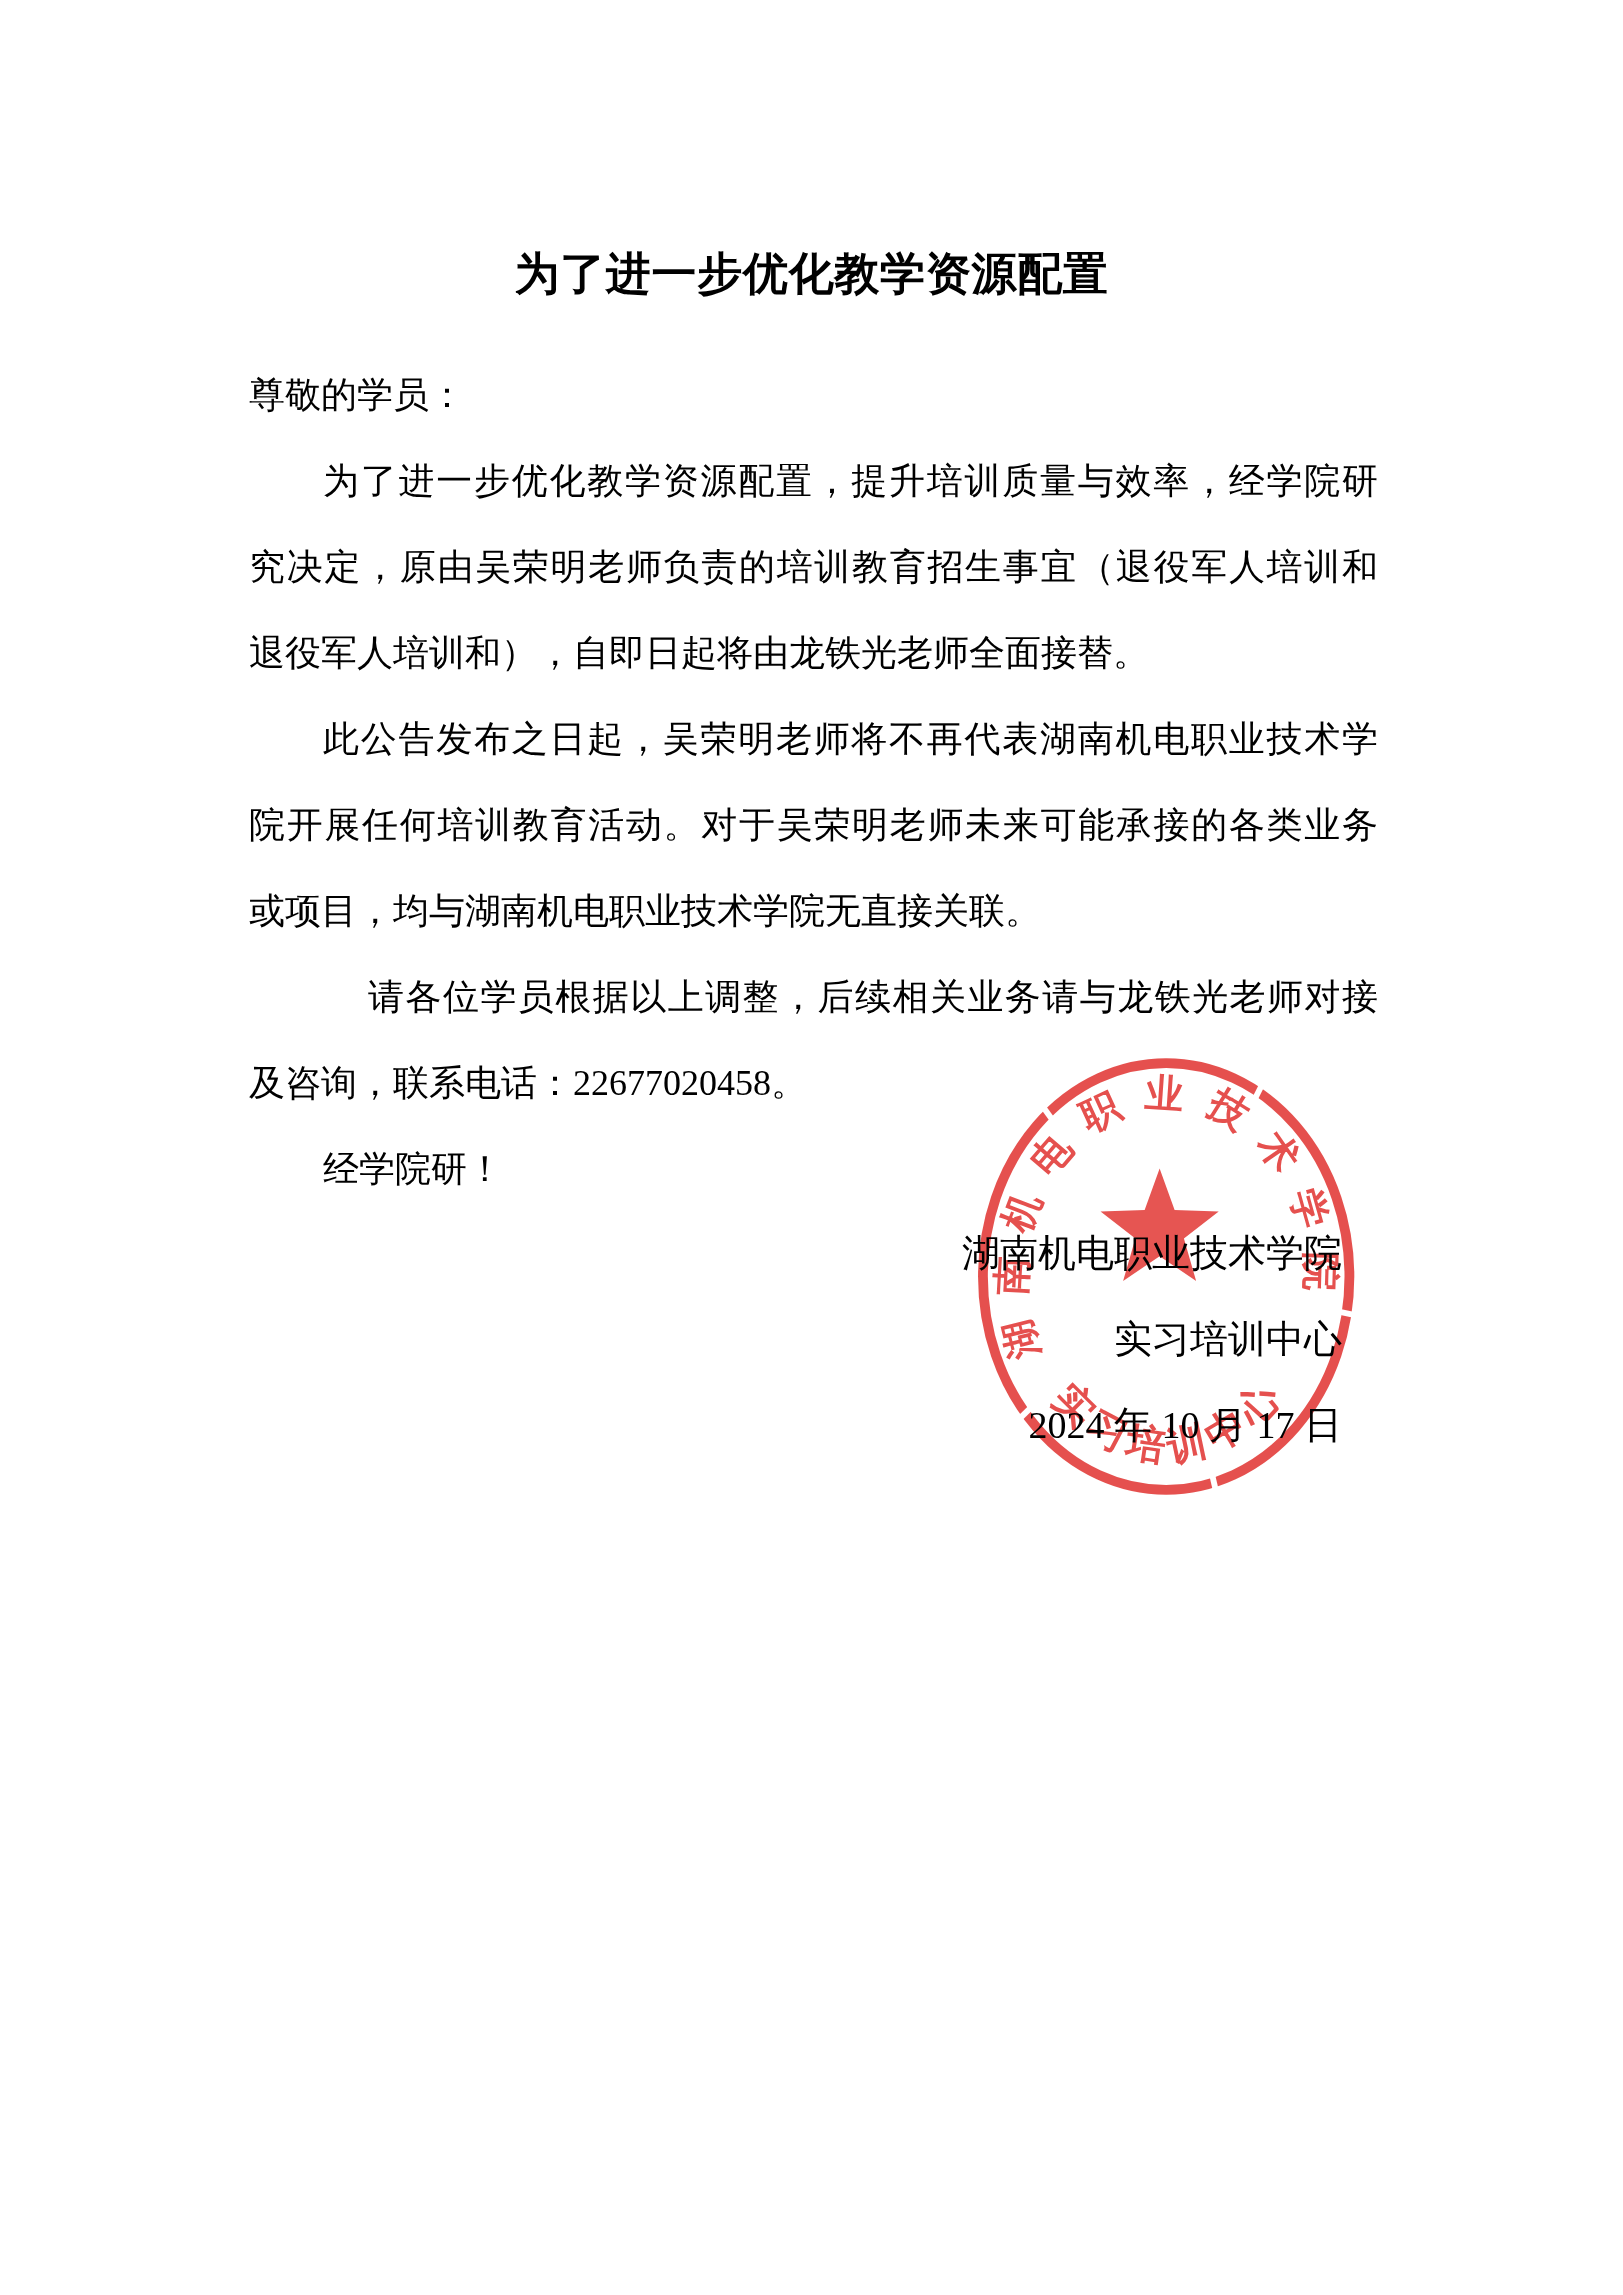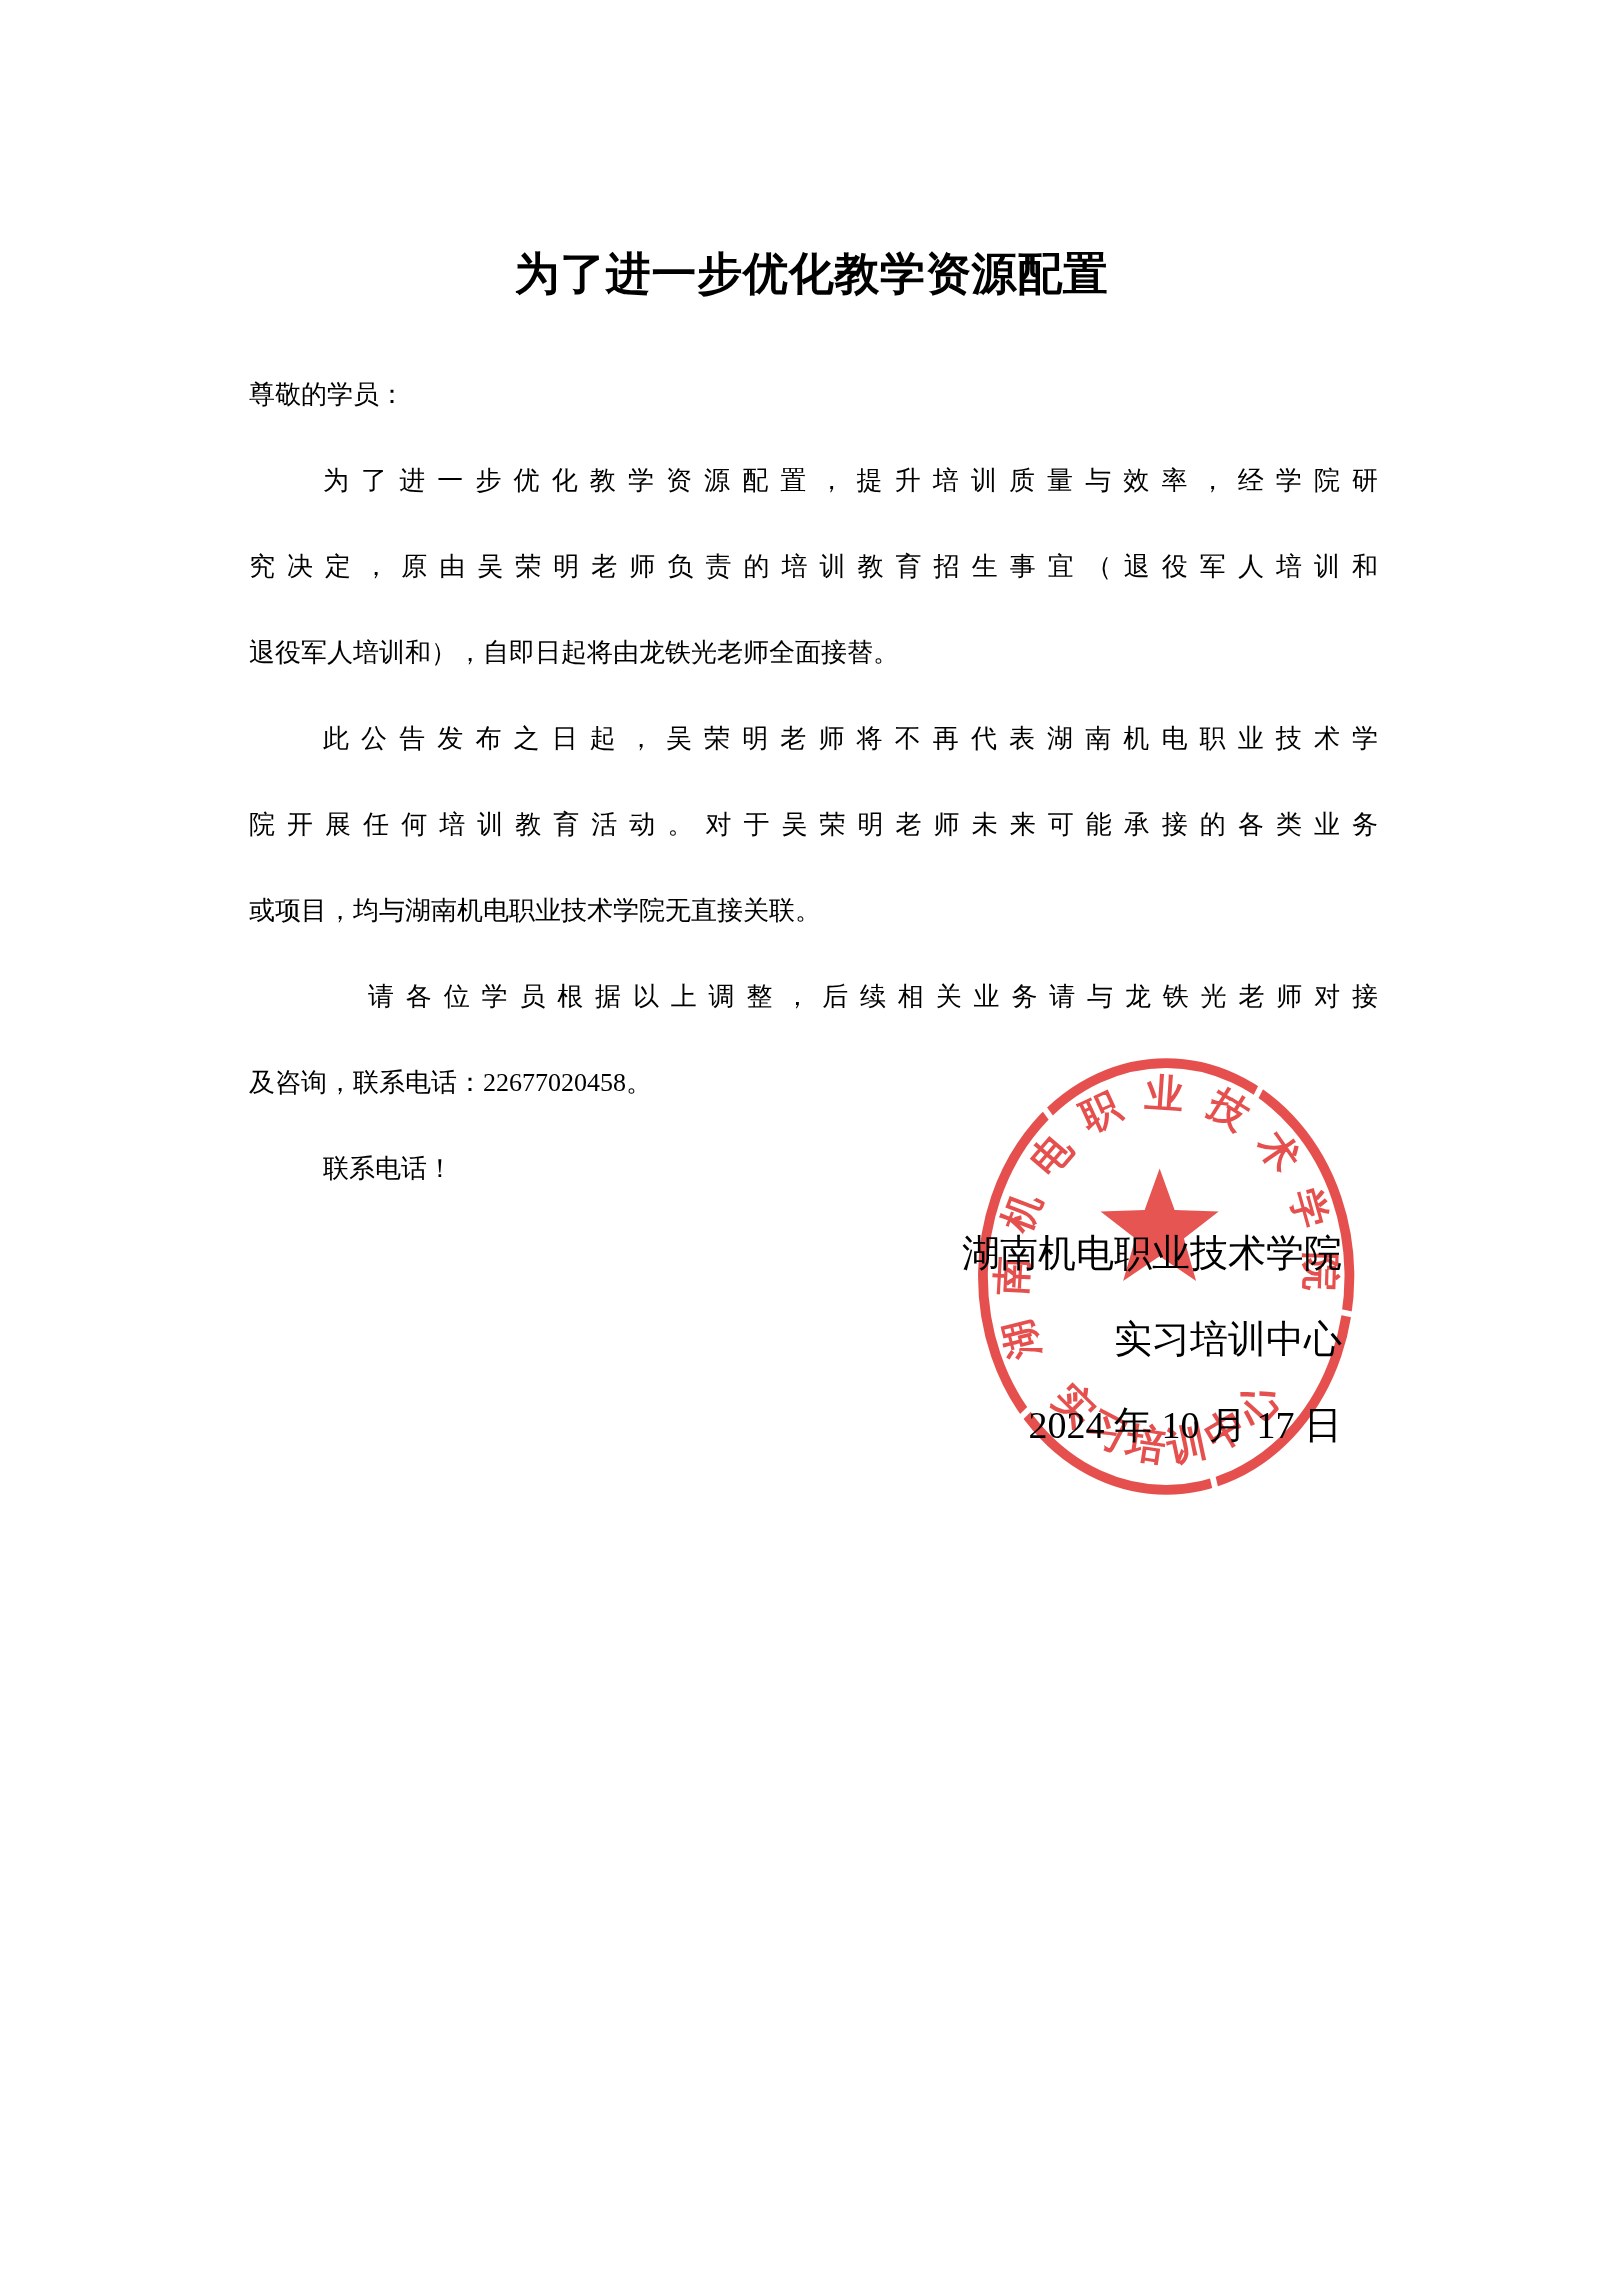--- a/index.html
+++ b/index.html
@@ -27,21 +27,21 @@
   }
   .content {
     position: absolute;
     left: 249px;
     top: 352px;
     width: 1129px;
   }
   .line {
     height: 86px;
     line-height: 86px;
-    font-size: 26px;
+    font-size: 36px;
     white-space: nowrap;
   }
   .line.just {
     white-space: normal;
     text-align: justify;
     text-align-last: justify;
     overflow: hidden;
   }
   .ind1 { padding-left: 74px; }
   .ind1.just { padding-left: 0; text-indent: 74px; }
@@ -83,21 +83,21 @@
     <div class="line just">究决定，原由吴荣明老师负责的培训教育招生事宜（退役军人培训和</div>
     <div class="line">退役军人培训和），自即日起将由龙铁光老师全面接替。</div>
 
     <div class="line just ind1">此公告发布之日起，吴荣明老师将不再代表湖南机电职业技术学</div>
     <div class="line just">院开展任何培训教育活动。对于吴荣明老师未来可能承接的各类业务</div>
     <div class="line">或项目，均与湖南机电职业技术学院无直接关联。</div>
 
     <div class="line just ind2">请各位学员根据以上调整，后续相关业务请与龙铁光老师对接</div>
     <div class="line">及咨询，联系电话：22677020458。</div>
 
-    <div class="line ind1">联系电话！</div>
+    <div class="line ind1">经学院研！</div>
   </div>
 
   <div class="signature">
     <div class="line">湖南机电职业技术学院</div>
     <div class="line">实习培训中心</div>
     <div class="line">2024 年 10 月 17 日</div>
   </div>
 
   <svg class="seal" viewBox="0 0 585 680" xmlns="http://www.w3.org/2000/svg">
     <defs>

